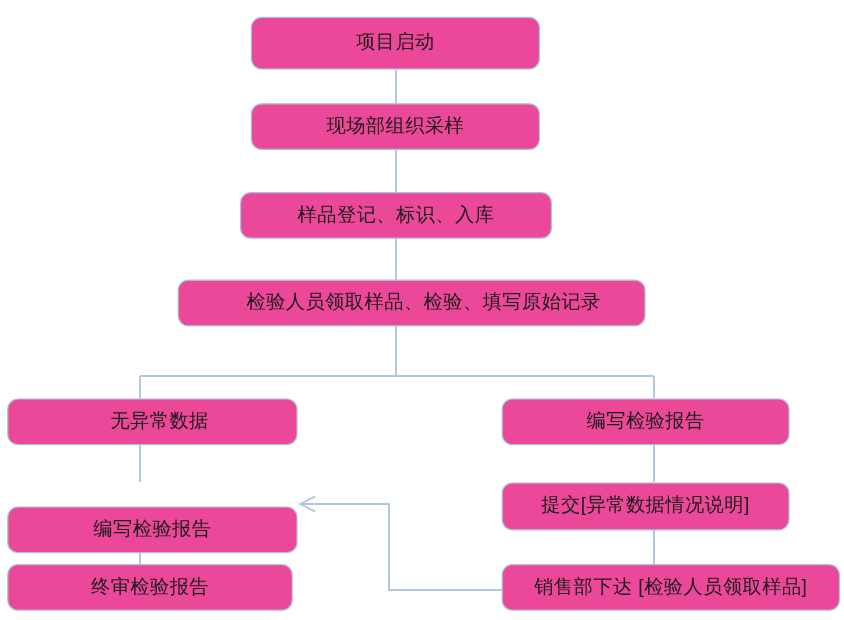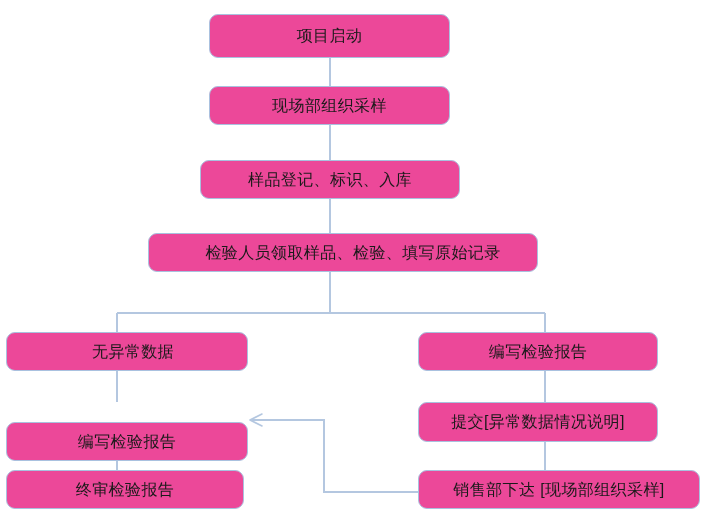--- a/index.html
+++ b/index.html
@@ -114,16 +114,16 @@
 
   <div class="node" style="left:418px; top:402px; width:240px; height:40px;">
     <span class="node-label">提交[异常数据情况说明]</span>
   </div>
 
   <div class="node" style="left:6px; top:470px; width:238px; height:39px;">
     <span class="node-label">终审检验报告</span>
   </div>
 
   <div class="node" style="left:418px; top:470px; width:282px; height:39px;">
-    <span class="node-label">销售部下达 [现场部组织采样]</span>
+    <span class="node-label">销售部下达 [检验人员领取样品]</span>
   </div>
 
 </div>
 
 </body></html>

